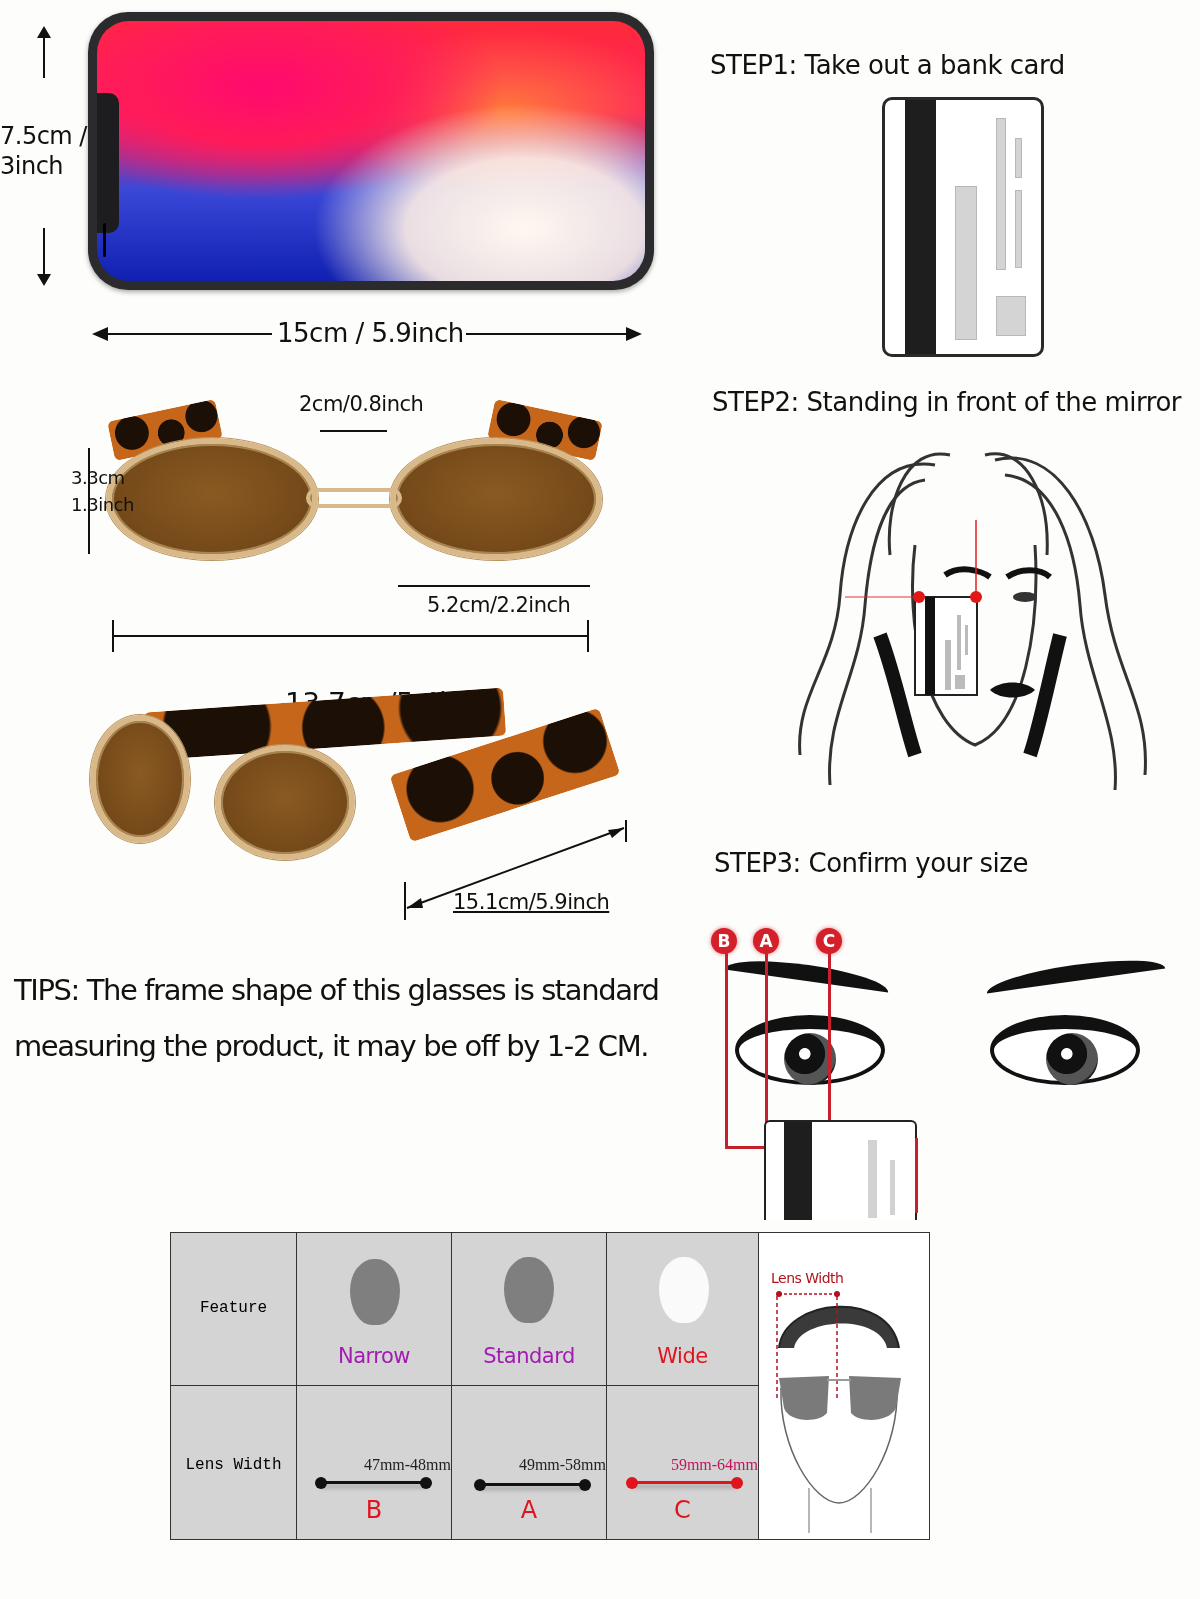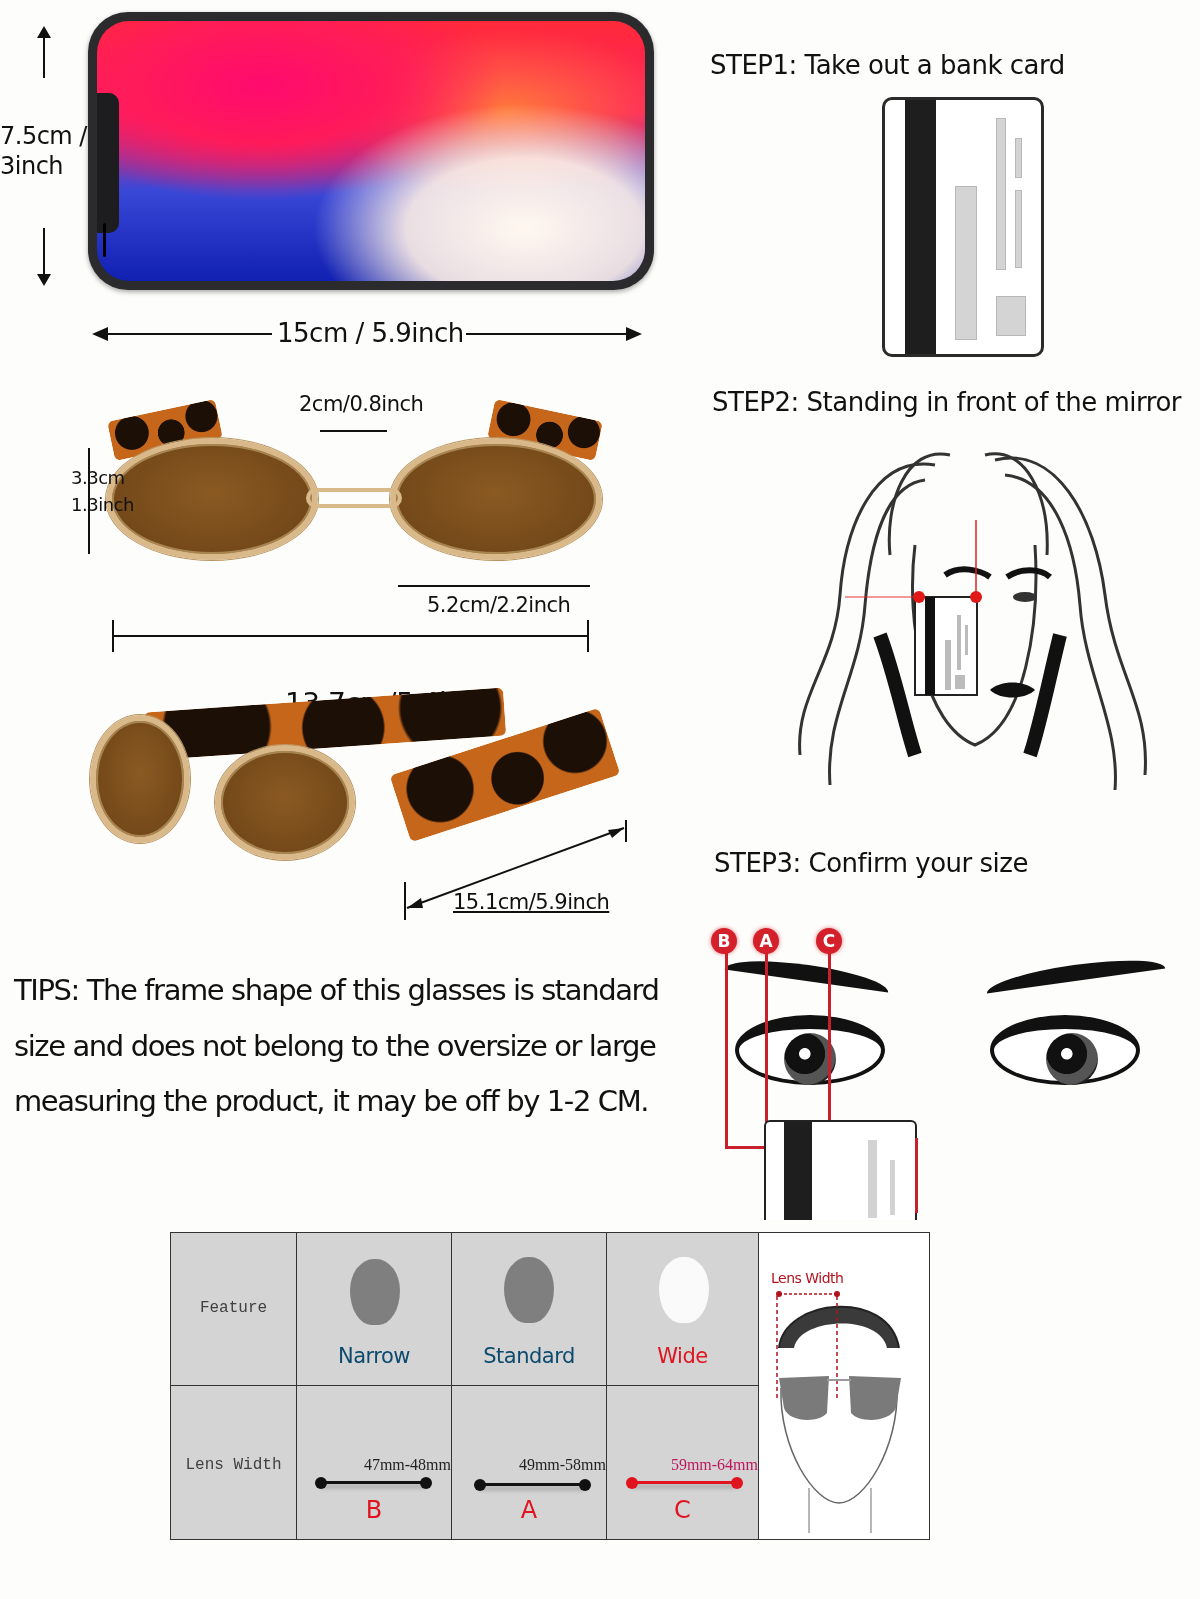--- a/index.html
+++ b/index.html
@@ -41,23 +41,23 @@
   
   .badge { width: 26px; height: 26px; border-radius: 50%; background: #d4202a; color: #fff; font: bold 17px "DejaVu Sans", sans-serif; text-align: center; line-height: 26px; box-shadow: 0 0 4px rgba(212,32,42,0.6); }
   .redline { background: #c8202a; }
   .brow { height: 16px; background: #111; border-radius: 50% 50% 10% 10% / 100% 100% 0 0; }
   .eye { border-radius: 50% / 50%; background: #fff; border: 4px solid #111; }
   .iris { border-radius: 50%; background: radial-gradient(circle at 40% 40%, #fff 0 12%, #111 14% 45%, #555 47% 70%, #222 72%); }
 
   
   .tbl { left: 170px; top: 1232px; width: 760px; height: 308px; border: 1.5px solid #333; }
   .cell { position: absolute; background: #d4d4d5; border-right: 1.5px solid #333; border-bottom: 1.5px solid #333; }
-  .cell-label { position: absolute; width: 100%; text-align: center; font-family: "Liberation Mono", "DejaVu Sans Mono", monospace; font-size: 16px; color: #404040; }
+  .cell-label { position: absolute; width: 100%; text-align: center; font-family: "Liberation Mono", "DejaVu Sans Mono", monospace; font-size: 16px; color: #000000; }
   .head-shape { position: absolute; width: 50px; height: 66px; border-radius: 50% 50% 45% 45% / 50% 50% 55% 55%; }
-  .face-label { position: absolute; width: 100%; text-align: center; font-family: "DejaVu Sans", sans-serif; font-size: 21px; color: #0c4a6e; letter-spacing: -0.5px; }
+  .face-label { position: absolute; width: 100%; text-align: center; font-family: "DejaVu Sans", sans-serif; font-size: 21px; color: #a21caf; letter-spacing: -0.5px; }
   .range { position: absolute; width: 100%; text-align: right; font-family: "Liberation Serif", "DejaVu Serif", serif; font-size: 16px; color: #222; }
   .rline { position: absolute; height: 3px; background: #111; box-shadow: 0 4px 4px rgba(0,0,0,0.25); }
   .rdot { position: absolute; width: 12px; height: 12px; border-radius: 50%; background: #111; top: -4.5px; }
   .letter { position: absolute; width: 100%; text-align: center; font-family: "DejaVu Sans", sans-serif; font-size: 24px; color: #e0141e; }
 </style>
 </head>
 <body>
 
 <div class="abs">
   <div class="abs phone">
@@ -202,21 +202,20 @@
   <div class="abs" style="left:64px;top:200px;width:153px;height:100px;background:#fff;border:2.5px solid #222;border-radius:6px 6px 0 0;border-bottom:none;">
     <div class="abs" style="left:18px;top:0;width:28px;height:100%;background:#1e1e1e;"></div>
     <div class="abs" style="left:102px;top:18px;width:9px;height:78px;background:#d2d2d2;"></div>
     <div class="abs" style="left:124px;top:38px;width:5px;height:55px;background:#d2d2d2;"></div>
   </div>
   <div class="abs redline" style="left:215px;top:218px;width:3px;height:75px;"></div>
 </div>
 
 <div class="abs tips">
   <div>TIPS:  The frame shape of this glasses is standard</div>
-  <div>size and does not belong to the oversize or large</div>
   <div>measuring the product, it may be off by 1-2 CM.</div>
 </div>
 
 <div class="abs tbl">
 
   <div class="cell" style="left:0;top:0;width:126px;height:153px;">
     <div class="cell-label" style="top:66px;">Feature</div>
   </div>
   <div class="cell" style="left:126px;top:0;width:155px;height:153px;">
     <div class="head-shape" style="left:53px;top:26px;background:#7f7f80;"></div>

